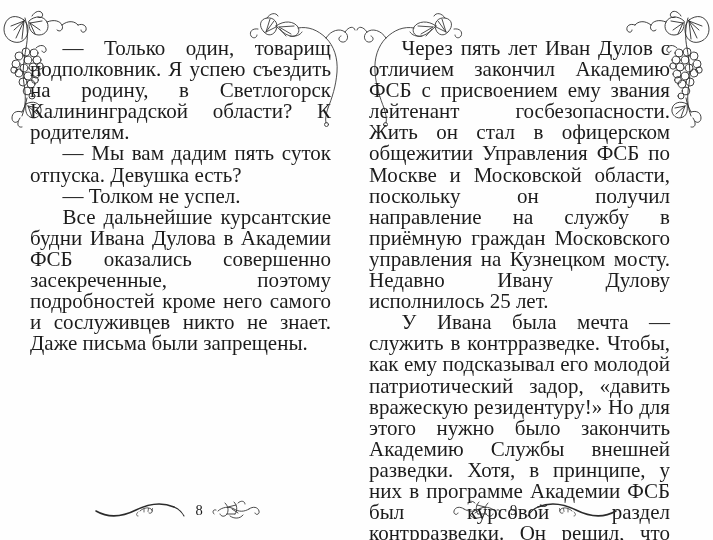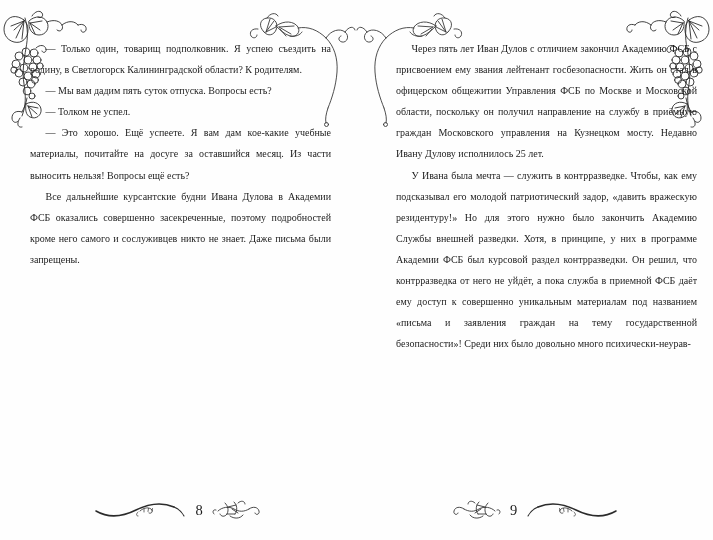--- a/index.html
+++ b/index.html
@@ -30,30 +30,30 @@
   .page.right {
     width: 357px;
   }
 
   
   .textcol {
     position: absolute;
     top: 38px;
     width: 301px;
     height: 440px;
-    font-size: 10px;
+    font-size: 21px;
     line-height: 21.1px;
     color: #1c1c1c;
     text-align: justify;
     text-justify: inter-word;
     -webkit-hyphens: none;
     hyphens: none;
   }
   .page.left .textcol { left: 30px; }
-  .page.right .textcol { left: 40px; }
+  .page.right .textcol { left: 13px; }
 
   .textcol p {
     margin: 0;
     text-indent: 1.55em;
     text-align: justify;
   }
   .textcol p:last-child {
     text-align: justify;
   }
   
@@ -167,23 +167,22 @@
 
         <path d="M80 28 C85 20 94 18 99 22 C104 26 101 33 96 32 C92 31 92 27 95 26"></path>
         <path d="M99 22 C103 16 108 16 109 20"></path>
 
         <path d="M44 26 C50 27 54 25 56 22"></path>
       </svg>
     </div>
 
     <div class="textcol">
       <p>— Только один, товарищ подполковник. Я успею съездить на родину, в Светлогорск Калининградской области? К родителям.</p>
-      <p>— Мы вам дадим пять суток отпуска. Вопросы есть?</p>
+      <p>— Мы вам дадим пять суток отпуска. Девушка есть?</p>
       <p>— Толком не успел.</p>
-      <p>— Это хорошо. Ещё успеете. Я вам дам кое-какие учебные материалы, почитайте на досуге за оставшийся месяц. Из части выносить нельзя! Вопросы ещё есть?</p>
       <p>Все дальнейшие курсантские будни Ивана Дулова в Академии ФСБ оказались совершенно засекреченные, поэтому подробностей кроме него самого и сослуживцев никто не знает. Даже письма были запрещены.</p>
     </div>
 
     <div class="footer">
       <svg class="swash" width="92" height="24" viewBox="0 0 92 24" fill="none" stroke="#2b2b2b" stroke-linecap="round" stroke-linejoin="round">
         <path d="M2 13 C14 20 28 19 42 12 C54 6 66 3 80 9" stroke-width="1.5"></path>
         <path d="M80 9 C85 11 88 14 90 18" stroke-width="1.1"></path>
         <path d="M46 13 C50 9 56 9 58 12 C59 14 57 16 55 15" stroke-width="0.8"></path>
         <path d="M50 14 L50 11 M54 13.5 L54.5 10.5 M58 13 L58.5 10.5" stroke-width="0.7"></path>
         <path d="M44 14 C42 16 42 18 44 18" stroke-width="0.7"></path>

